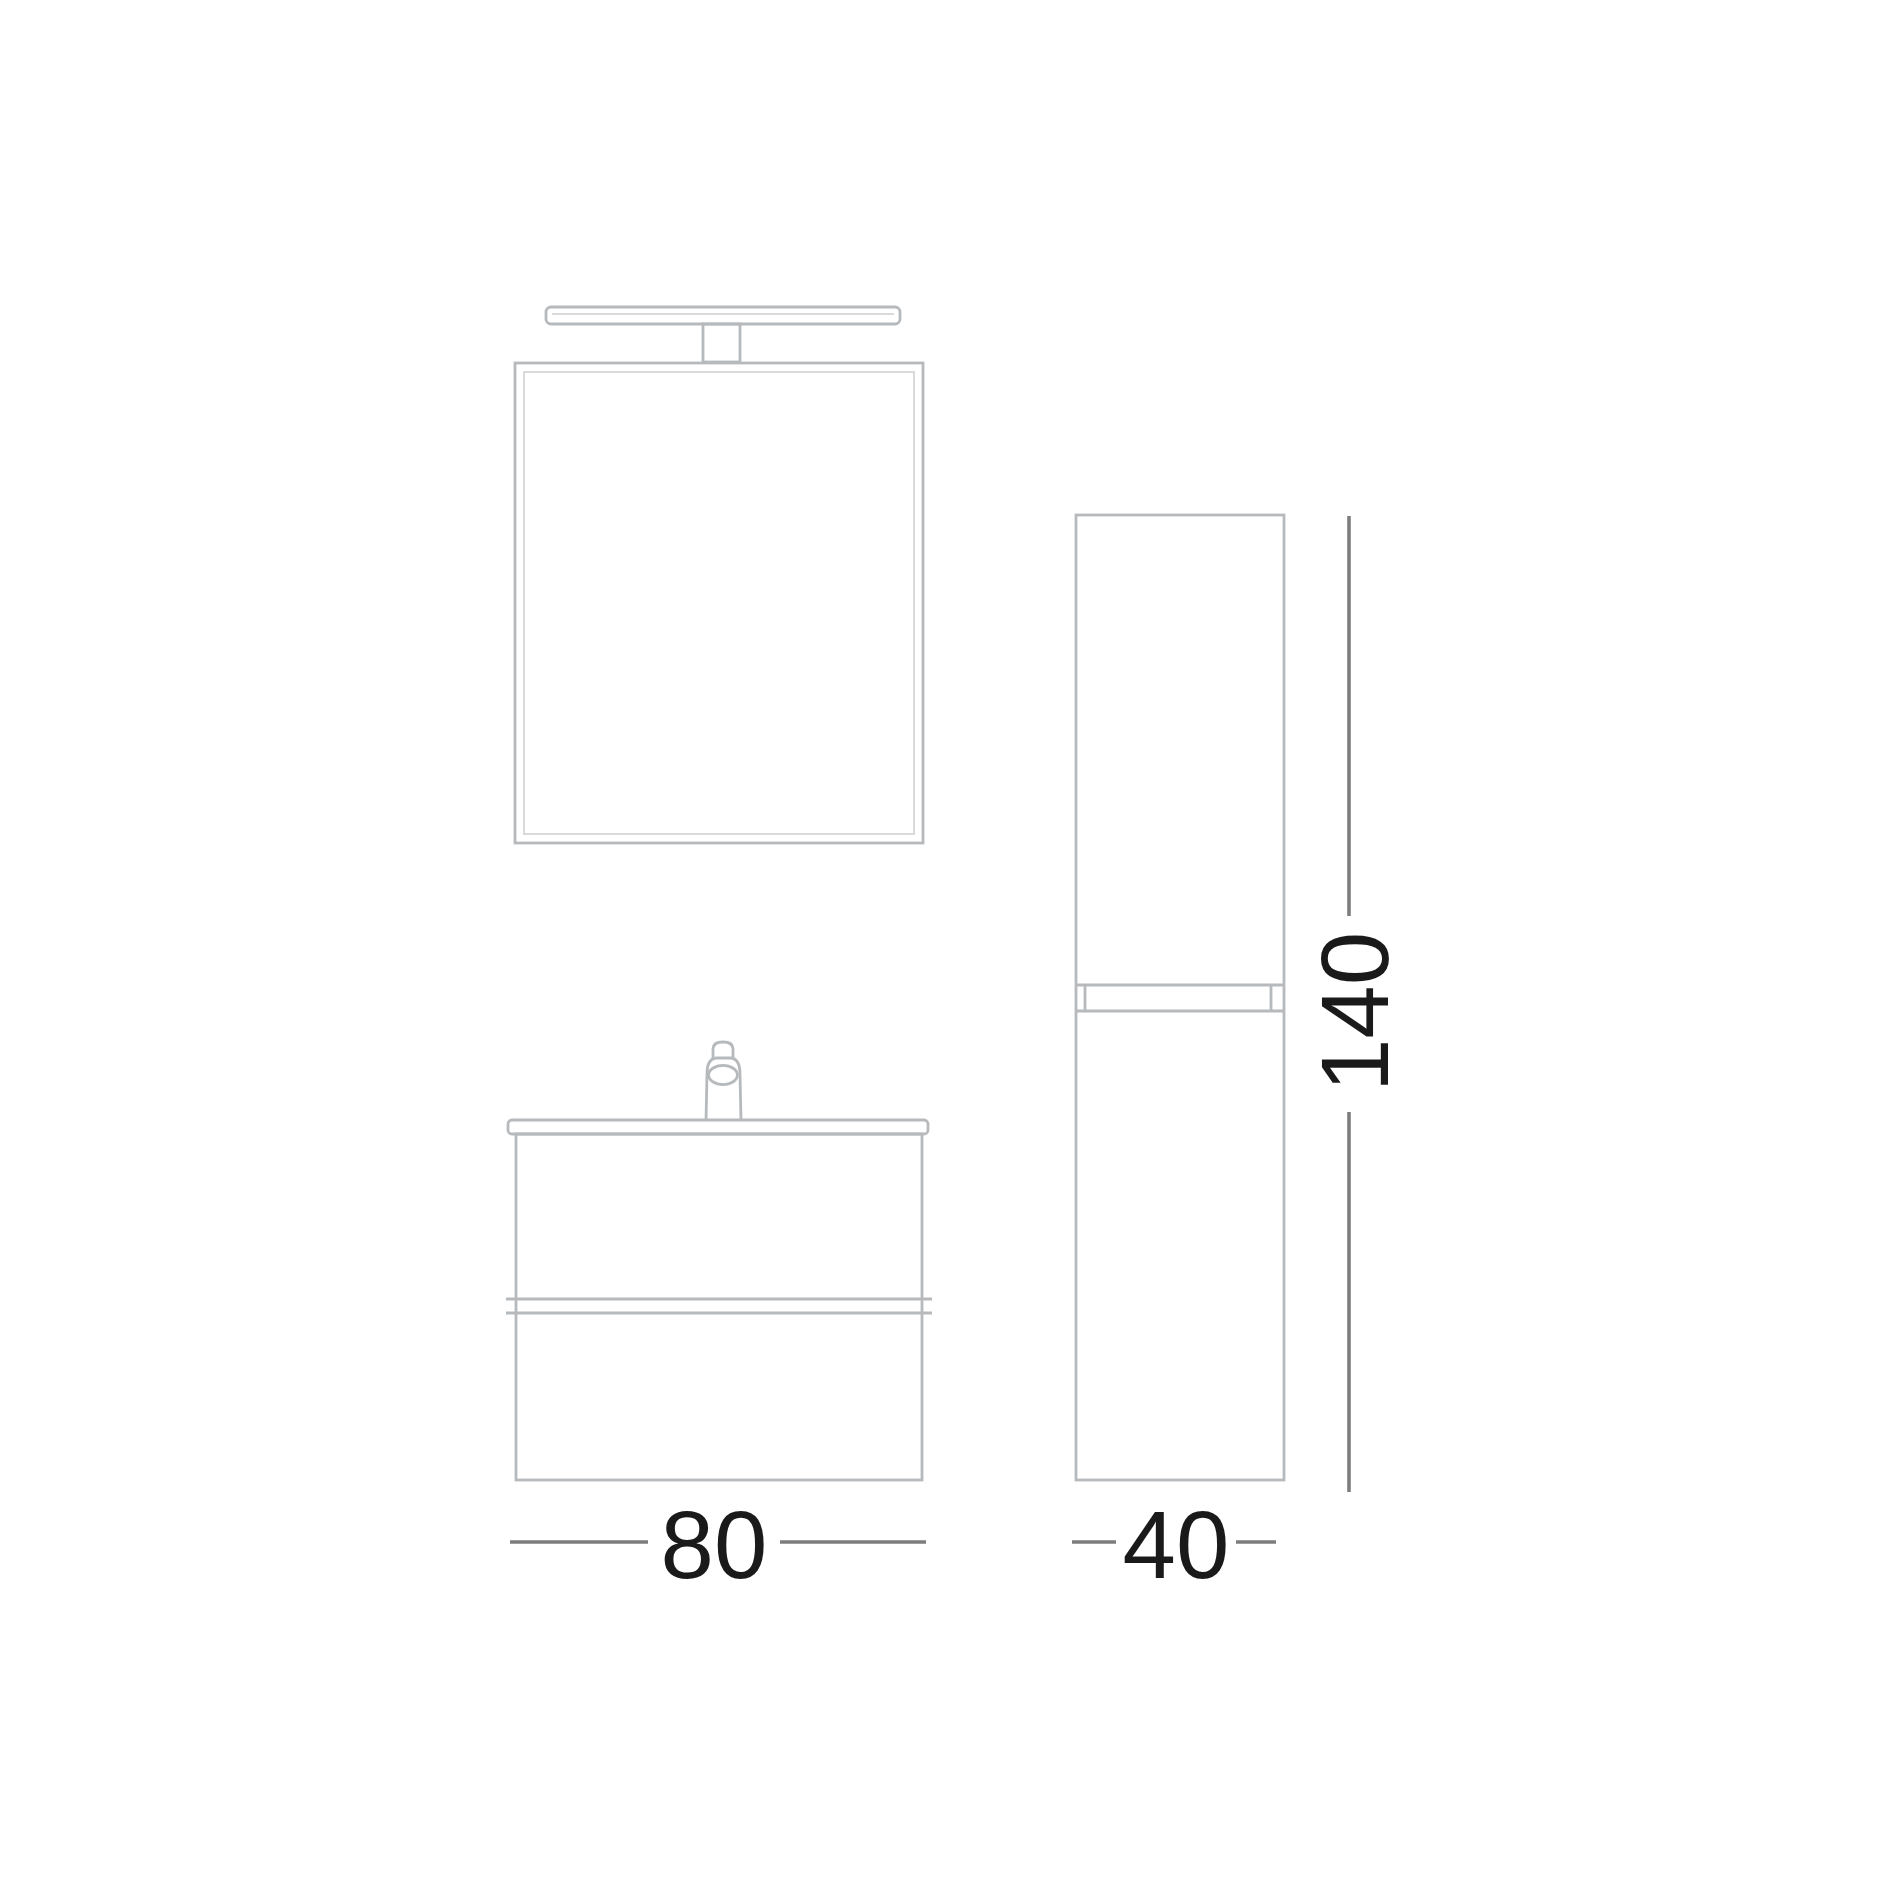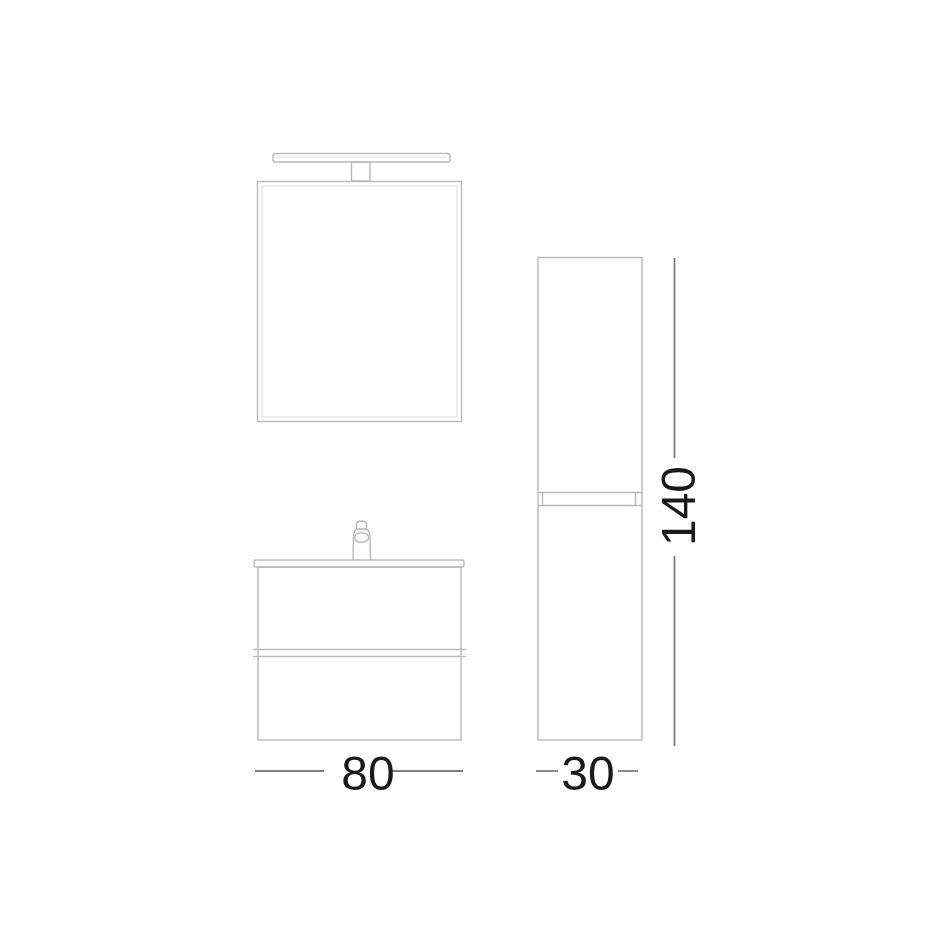--- a/index.html
+++ b/index.html
@@ -97,19 +97,19 @@
       <line class="dim-line" x1="255" y1="771" x2="324" y2="771"></line>
       <line class="dim-line" x1="390" y1="771" x2="463" y2="771"></line>
     </g>
 
     <g>
       <line class="dim-line" x1="536" y1="771" x2="558" y2="771"></line>
       <line class="dim-line" x1="618" y1="771" x2="638" y2="771"></line>
     </g>
   </svg>
 
-  <span class="dim-label" style="left:368px; top:774px;">80</span>
+  <span class="dim-label" style="left:357px; top:774px;">80</span>
 
-  <span class="dim-label" style="left:588px; top:774px;">30</span>
+  <span class="dim-label" style="left:588px; top:774px;">40</span>
 
   <span class="dim-label rotated" style="left:679px; top:506px;">140</span>
 
 </div>
 
 </body></html>

